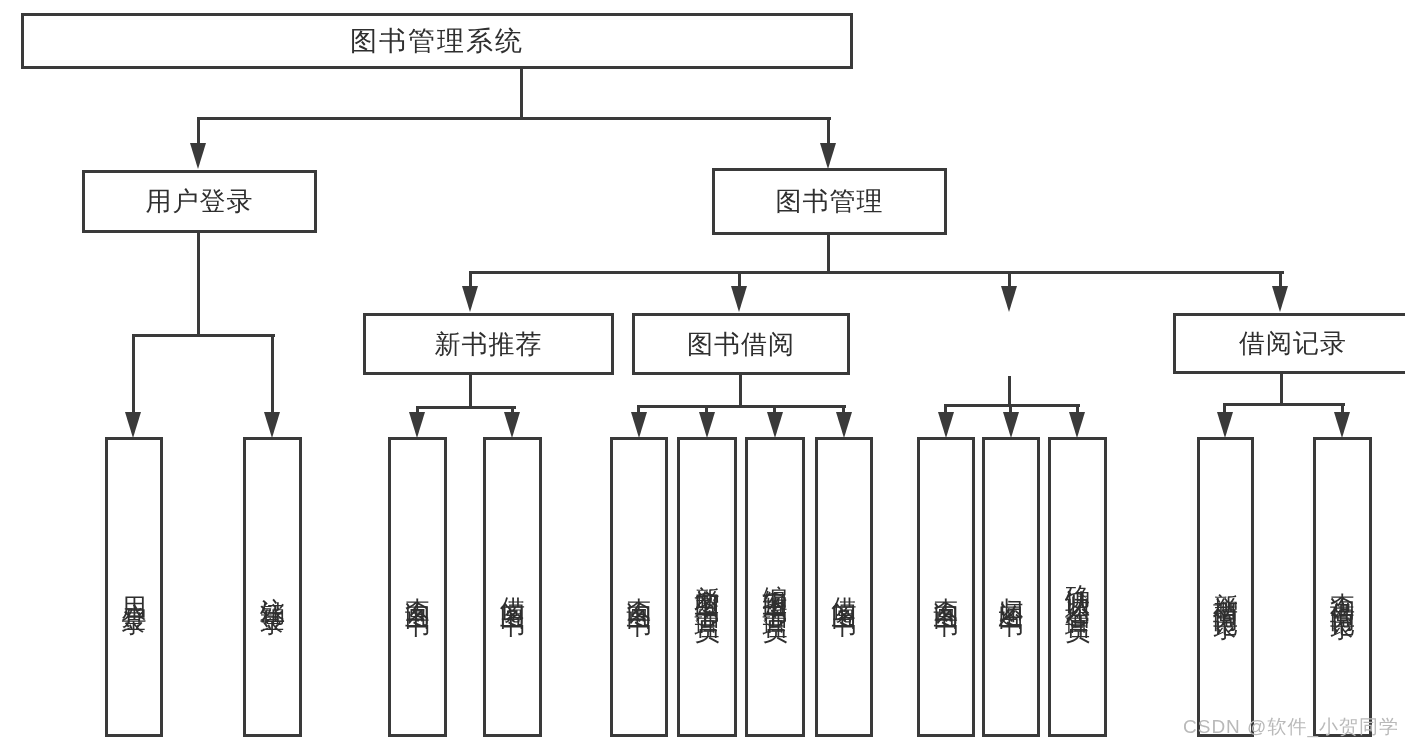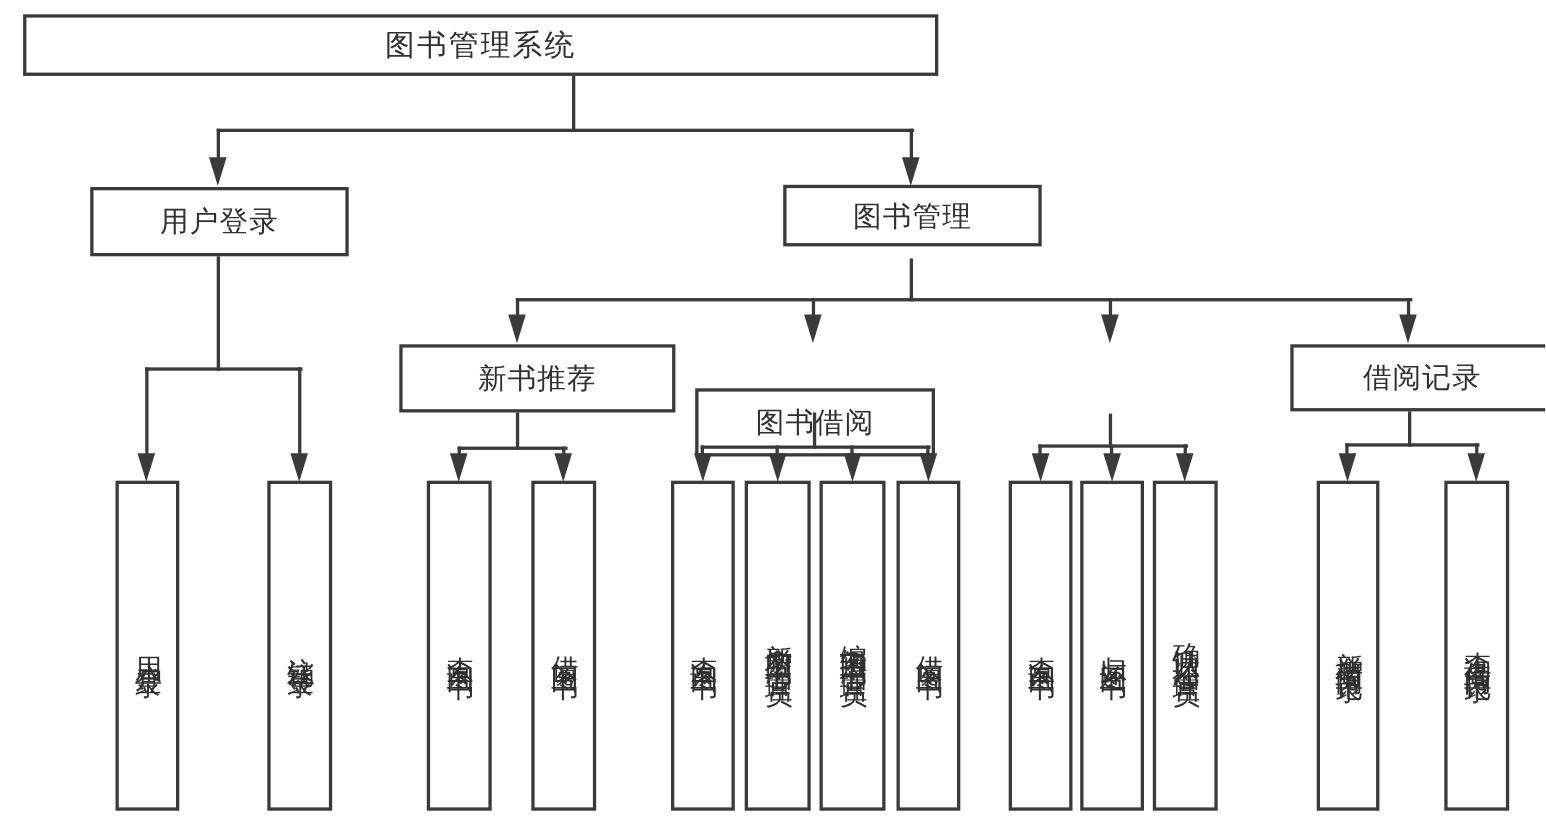--- a/index.html
+++ b/index.html
@@ -58,24 +58,24 @@
   }
 </style>
 </head>
 <body>
 
 <div class="canvas">
 
   <div class="box hbox root-box" style="left:21px;top:13px;width:832px;height:56px;">图书管理系统</div>
 
   <div class="box hbox" style="left:82px;top:170px;width:235px;height:63px;">用户登录</div>
-  <div class="box hbox" style="left:712px;top:168px;width:235px;height:56px;">图书管理</div>
+  <div class="box hbox" style="left:712px;top:168px;width:235px;height:67px;">图书管理</div>
 
   <div class="box hbox" style="left:363px;top:313px;width:251px;height:62px;">新书推荐</div>
-  <div class="box hbox" style="left:632px;top:313px;width:218px;height:62px;margin-top:40px;">图书借阅</div>
+  <div class="box hbox" style="left:632px;top:313px;width:218px;height:62px;">图书借阅</div>
   <div class="box hbox" style="left:1173px;top:313px;width:240px;height:61px;">借阅记录</div>
 
   <div class="box vbox" style="left:105px;top:437px;width:58px;height:300px;">用户登录</div>
   <div class="box vbox" style="left:243px;top:437px;width:59px;height:300px;">注销登录</div>
 
   <div class="box vbox" style="left:388px;top:437px;width:59px;height:300px;">查询图书</div>
   <div class="box vbox" style="left:483px;top:437px;width:59px;height:300px;">借阅图书</div>
 
   <div class="box vbox" style="left:610px;top:437px;width:58px;height:300px;">查询图书</div>
   <div class="box vbox" style="left:677px;top:437px;width:60px;height:300px;">新增图书（管理员）</div>
@@ -141,14 +141,15 @@
   <div class="vline" style="left:1076px;top:404px;width:3px;height:11px;"></div>
   <div class="arrow" style="left:1069px;top:412px;"></div>
 
   <div class="vline" style="left:1280px;top:374px;width:3px;height:32px;"></div>
   <div class="hline" style="left:1223px;top:403px;width:122px;height:3px;"></div>
   <div class="vline" style="left:1223px;top:403px;width:3px;height:12px;"></div>
   <div class="arrow" style="left:1217px;top:412px;"></div>
   <div class="vline" style="left:1341px;top:403px;width:3px;height:12px;"></div>
   <div class="arrow" style="left:1334px;top:412px;"></div>
 
+  <div class="watermark">CSDN @软件_小贺同学</div>
 
 </div>
 
 </body></html>

